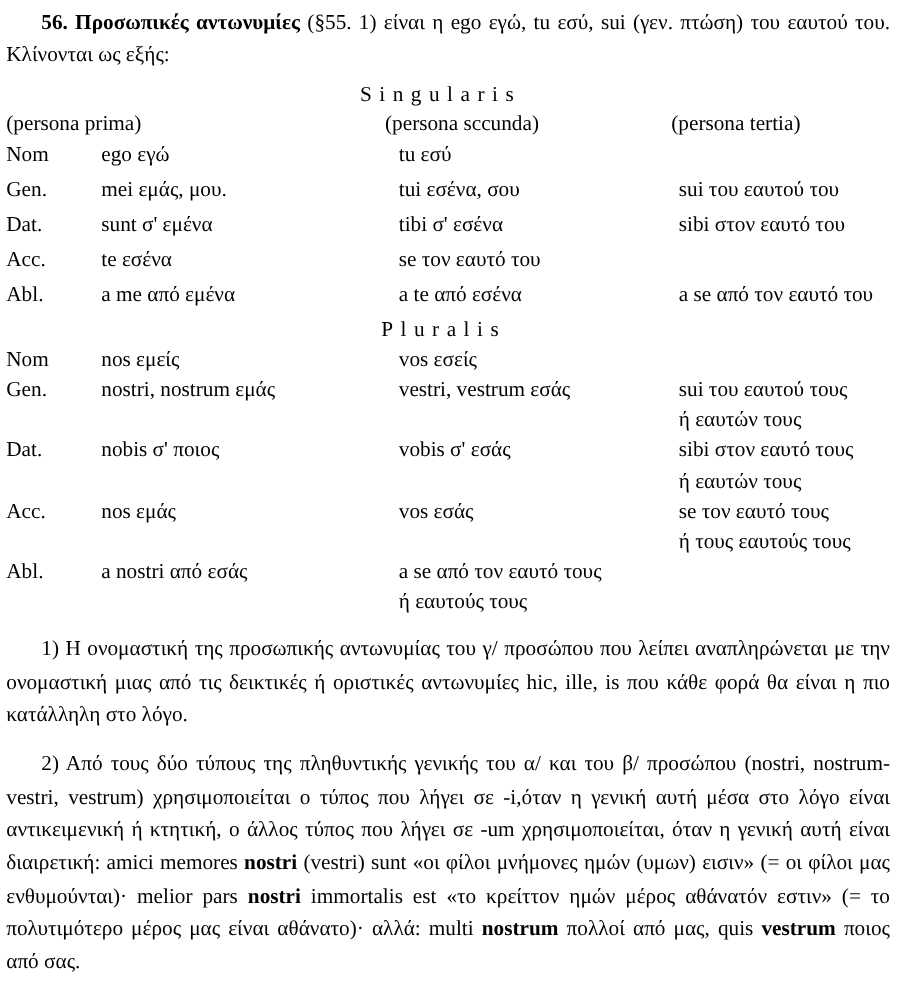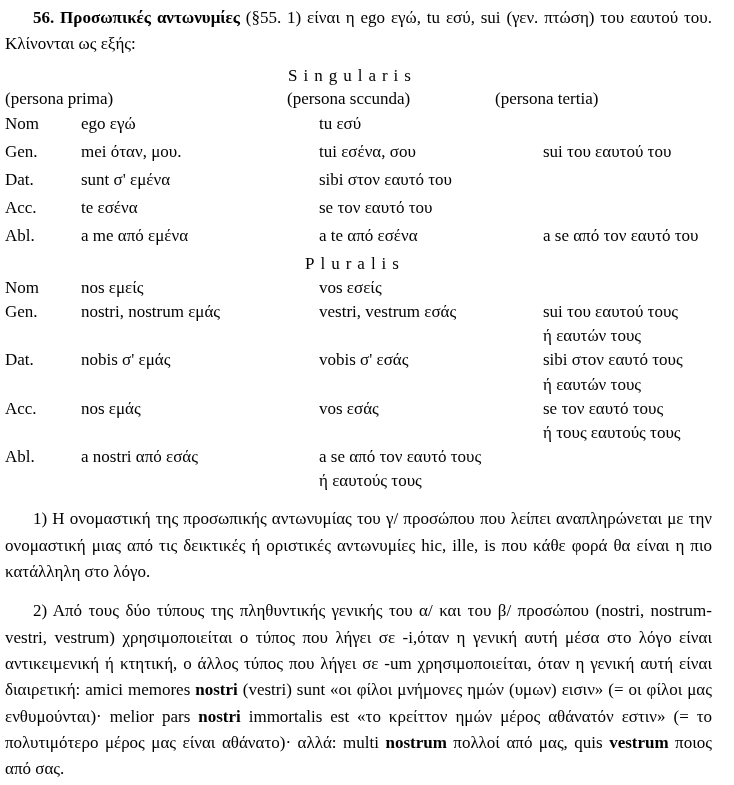--- a/index.html
+++ b/index.html
@@ -35,20 +35,21 @@
     line-height: 1.4;
     white-space: nowrap;
   }
   .title-singular { margin-left: 283px; }
   .title-plural   { margin-left: 300px; }
   
   .decl-table { line-height: 1.42; }
   .hdr-row {
     display: grid;
     grid-template-columns: 282px 208px 1fr;
+    gap: 21px;
   }
   .decl-row {
     display: grid;
     grid-template-columns: 60px 222px 208px 1fr;
     margin-bottom: 4px;
     gap: 16px;
   }
   .plural .decl-row { margin-bottom: 0; }
   .cell { white-space: pre-line; }
 </style>
@@ -71,27 +72,28 @@
 
     <div class="singular">
       <div class="decl-row">
         <div class="cell">Nom</div>
         <div class="cell">ego εγώ</div>
         <div class="cell">tu εσύ</div>
         <div class="cell"></div>
       </div>
       <div class="decl-row">
         <div class="cell">Gen.</div>
-        <div class="cell">mei όταν, μου.</div>
+        <div class="cell">mei εμάς, μου.</div>
         <div class="cell">tui εσένα, σου</div>
         <div class="cell">sui του εαυτού του</div>
       </div>
       <div class="decl-row">
         <div class="cell">Dat.</div>
         <div class="cell">sunt σ' εμένα</div>
+        <div class="cell">tibi σ' εσένα</div>
         <div class="cell">sibi στον εαυτό του</div>
       </div>
       <div class="decl-row">
         <div class="cell">Acc.</div>
         <div class="cell">te εσένα</div>
         <div class="cell">se τον εαυτό του</div>
       </div>
       <div class="decl-row">
         <div class="cell">Abl.</div>
         <div class="cell">a me από εμένα</div>
@@ -111,21 +113,21 @@
       </div>
       <div class="decl-row">
         <div class="cell">Gen.</div>
         <div class="cell">nostri, nostrum εμάς</div>
         <div class="cell">vestri, vestrum εσάς</div>
         <div class="cell">sui του εαυτού τους
 ή εαυτών τους</div>
       </div>
       <div class="decl-row">
         <div class="cell">Dat.</div>
-        <div class="cell">nobis σ' εμάς</div>
+        <div class="cell">nobis σ' ποιος</div>
         <div class="cell">vobis σ' εσάς</div>
         <div class="cell">sibi στον εαυτό τους
 ή εαυτών τους</div>
       </div>
       <div class="decl-row">
         <div class="cell">Acc.</div>
         <div class="cell">nos εμάς</div>
         <div class="cell">vos εσάς</div>
         <div class="cell">se τον εαυτό τους
 ή τους εαυτούς τους</div>

